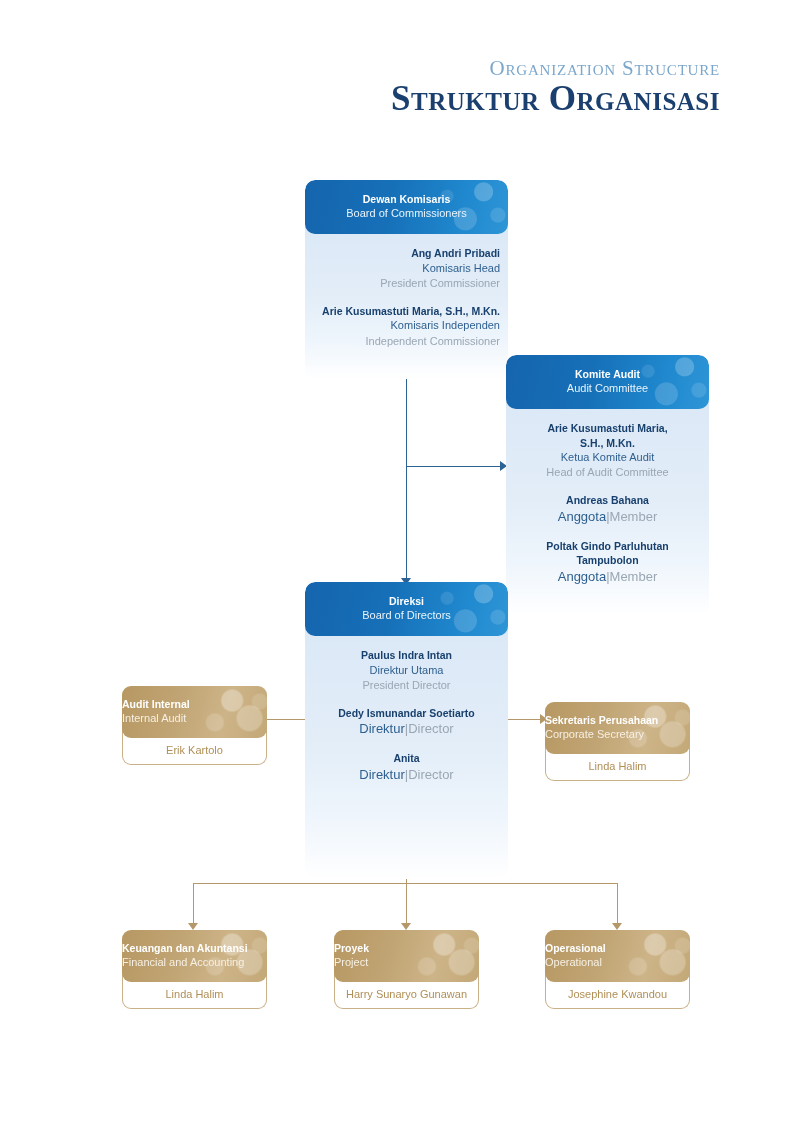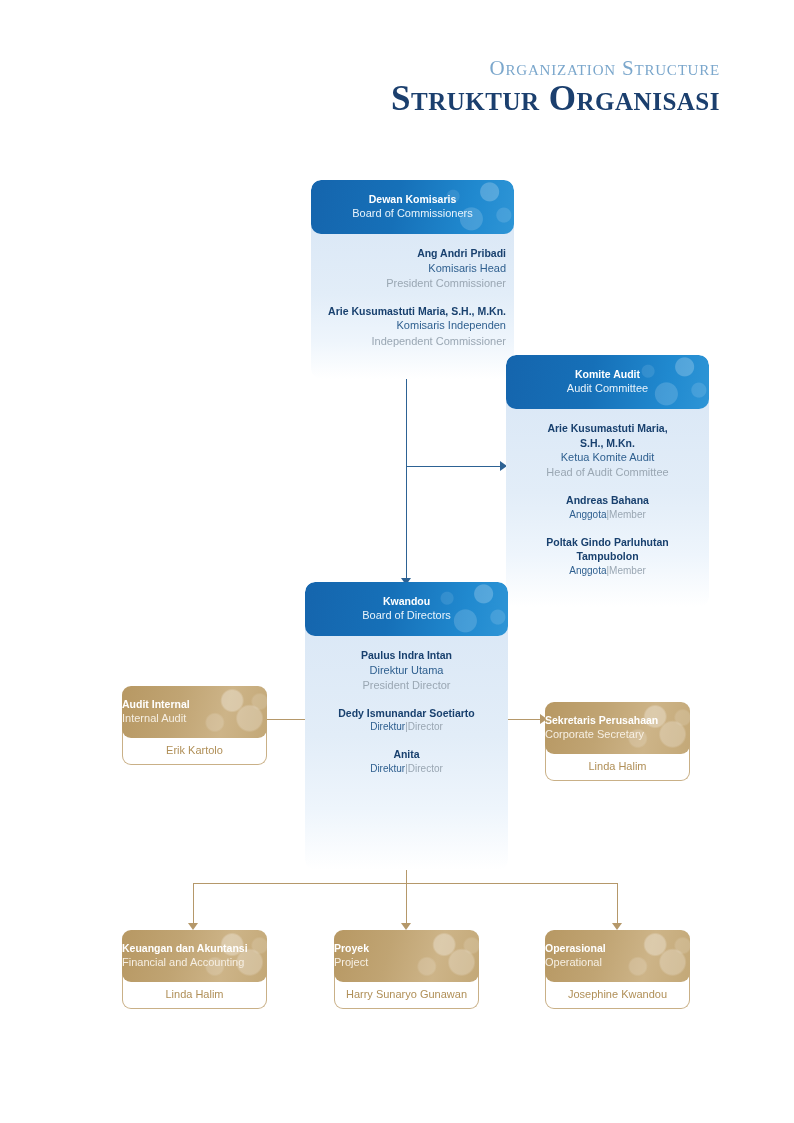--- a/index.html
+++ b/index.html
@@ -92,21 +92,21 @@
     font-size: 11px;
     color: #2e5f8f;
     line-height: 1.38;
   }
   .p-role-en {
     font-size: 11px;
     color: #9aa7b3;
     line-height: 1.38;
   }
   .p-role-inline {
-    font-size: 10px;
+    font-size: 13px;
     color: #2e5f8f;
     line-height: 1.38;
   }
   .p-role-inline .sep { color: #9aa7b3; }
   .p-role-inline .en { color: #9aa7b3; }
 
   
   .gcard {
     position: absolute;
     width: 145px;
@@ -178,21 +178,21 @@
 
 <div class="ln v-gold" style="left:406px; top:838px; height:45px;"></div>
 <div class="ln h-gold" style="left:193px; top:883px; width:424px;"></div>
 <div class="ln v-gold" style="left:193px; top:883px; height:40px;"></div>
 <div class="ln v-gold" style="left:406px; top:883px; height:40px;"></div>
 <div class="ln v-gold" style="left:617px; top:883px; height:40px;"></div>
 <div class="arrow" style="left:188px; top:923px; border-top:7px solid #b5986a; border-left:5px solid transparent; border-right:5px solid transparent;"></div>
 <div class="arrow" style="left:401px; top:923px; border-top:7px solid #b5986a; border-left:5px solid transparent; border-right:5px solid transparent;"></div>
 <div class="arrow" style="left:612px; top:923px; border-top:7px solid #b5986a; border-left:5px solid transparent; border-right:5px solid transparent;"></div>
 
-<div class="card" style="left:305px; top:180px; width:203px;margin-left:6px;">
+<div class="card" style="left:305px; top:180px; width:203px;">
   <div class="card-head">
     <div class="ttl-id">Dewan Komisaris</div>
     <div class="ttl-en">Board of Commissioners</div>
   </div>
   <div class="card-body" style="padding-bottom:30px;text-align:right;">
     <div class="person">
       <div class="p-name">Ang Andri Pribadi</div>
       <div class="p-role-id">Komisaris Head</div>
       <div class="p-role-en">President Commissioner</div>
     </div>
@@ -221,21 +221,21 @@
     </div>
     <div class="person">
       <div class="p-name" style="padding:0 18px;">Poltak Gindo Parluhutan Tampubolon</div>
       <div class="p-role-inline"><span>Anggota</span><span class="sep">|</span><span class="en">Member</span></div>
     </div>
   </div>
 </div>
 
 <div class="card" style="left:305px; top:582px; width:203px;">
   <div class="card-head">
-    <div class="ttl-id">Kwandou</div>
+    <div class="ttl-id">Direksi</div>
     <div class="ttl-en">Board of Directors</div>
   </div>
   <div class="card-body" style="padding-bottom:95px;">
     <div class="person">
       <div class="p-name">Paulus Indra Intan</div>
       <div class="p-role-id">Direktur Utama</div>
       <div class="p-role-en">President Director</div>
     </div>
     <div class="person">
       <div class="p-name">Dedy Ismunandar Soetiarto</div>

